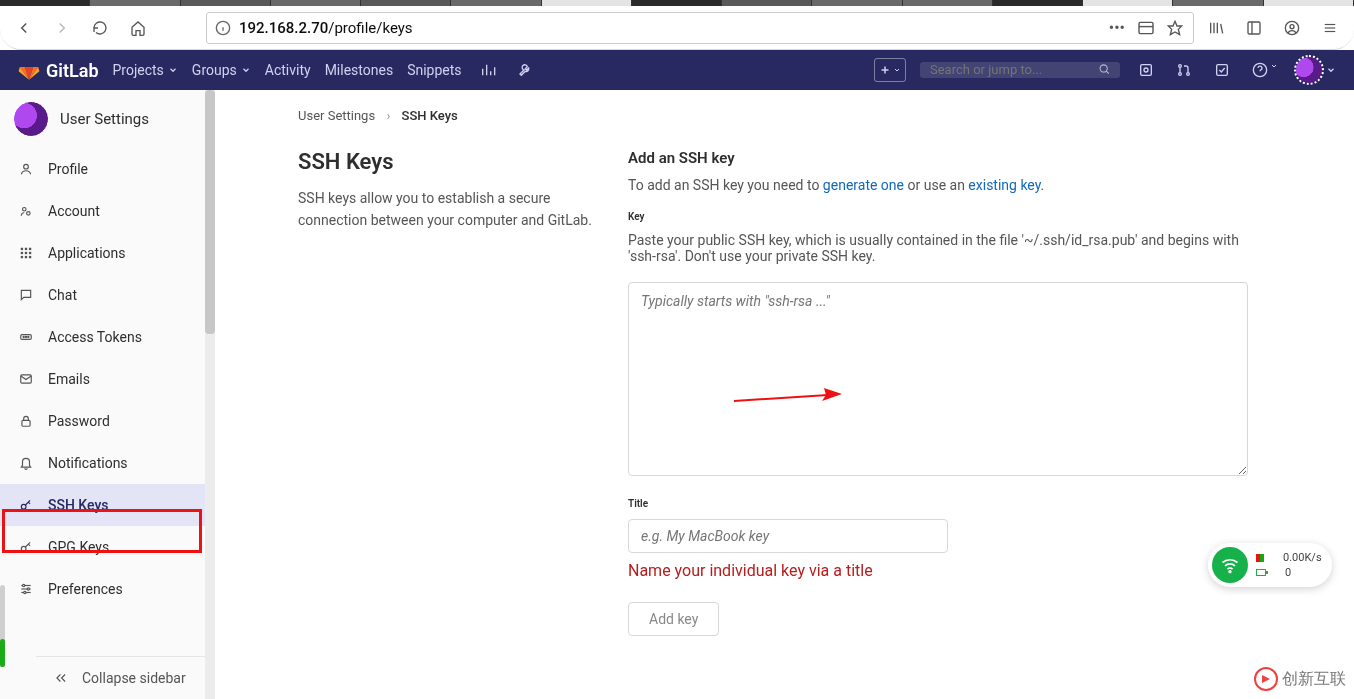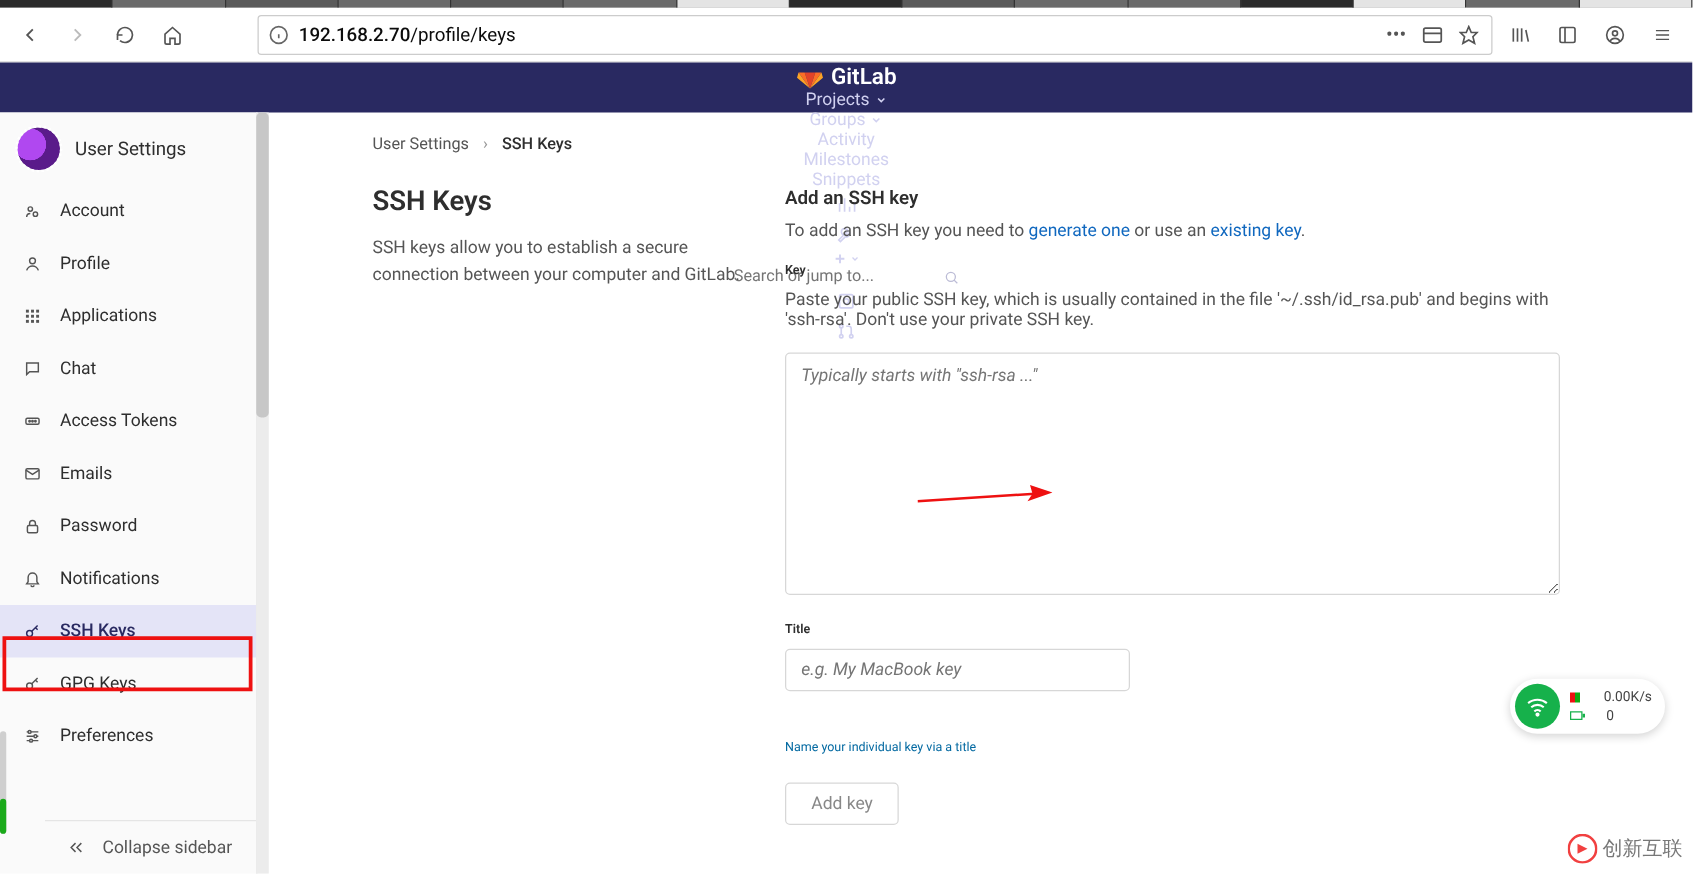--- a/index.html
+++ b/index.html
@@ -5,40 +5,40 @@
 * { box-sizing: border-box; margin: 0; padding: 0; font-family: -apple-system, BlinkMacSystemFont, "Segoe UI", Roboto, sans-serif; }
 body { width: 1354px; height: 699px; overflow: hidden; background: #fff; position: relative; }
 
 
 .tabbar { height: 6px; display: flex; background: #404040; }
 .tabbar .tab { flex: 1; background: #6a6a6a; border-right: 1px solid #333; }
 .tabbar .tab.dark { background: #2b2b2b; }
 .tabbar .tab.mid  { background: #5a5a5a; }
 .tabbar .tab.light{ background: #e4e4e4; }
 
-.toolbar { height: 44px; background: #fff; display: flex; align-items: center; gap: 6px; padding: 0 8px; border-bottom: 1px solid #d7d7d7; }
+.toolbar { height: 44px; background: #fff; display: flex; align-items: center; gap: 6px; padding: 0 8px; border-bottom: 1px solid #d7d7d7; border-radius: 21px; }
 .tbtn { width: 32px; height: 32px; border: none; background: none; display:flex; align-items:center; justify-content:center; color:#555; border-radius:4px;}
 .tbtn.dis { color:#bbb; }
 .urlbar { flex: 1; height: 32px; border: 1px solid #ccc; border-radius: 3px; display:flex; align-items:center; padding: 0 8px; gap:8px; min-width: 0;}
 .urlbar .lock { color:#666; display:flex; align-items:center; justify-content:center; }
 .urlbar .url  { flex:1; font-size:15px; color:#0c0c0c; }
 .urlbar .url b { font-weight: 500; }
 .urlbar .icn  { color:#555; display:flex; padding:2px; }
 .searchbox { width: 240px; height: 32px; border: 1px solid #ccc; border-radius:3px; display:flex; align-items:center; padding:0 8px; gap:8px;}
 .searchbox input { border:none; outline:none; font-size:14px; width:100%; color:#777; }
 .searchbox .mag { color:#888; }
 
 
-.navbar { height: 40px; background: #292961; display:flex; align-items:center; padding: 0 18px; color:#d1d1f0; font-size:14px;flex-direction:column;}
+.navbar { height: 40px; background: #292961; display:flex; align-items:center; padding: 0 18px; gap: 14px; color:#d1d1f0; font-size:14px;}
 .logo   { display:flex; align-items:center; gap:6px; font-weight:600; color:#fff; font-size:18px;}
 .logo svg { width:22px; height:22px;}
 .navitem{ display:flex; align-items:center; gap:4px; cursor:pointer; }
 .navbar .spacer { flex:1; }
 .plusbox{ width:32px; height:24px; border:1px solid rgba(255,255,255,.4); border-radius:3px; display:flex; align-items:center; justify-content:center; gap:2px;}
-.navsearch{ width: 200px; height:16px; background:rgba(255,255,255,.12); border-radius:3px; display:flex; align-items:center; padding:0 10px; gap:8px;}
+.navsearch{ width: 200px; height:16px; background:rgba(255,255,255,.12); border-radius:3px; display:flex; align-items:flex-start; padding:0 10px; gap:8px;}
 .navsearch input{ background:none; border:none; outline:none; color:#bcbcd6; font-size:13px; width:100%;}
 .navicon{ color:#d1d1f0; display:flex; padding:4px; cursor:pointer;}
 .avatar{ width:26px; height:26px; border-radius:50%; background: radial-gradient(circle at 30% 40%, #b048f0 0 40%, #5a1b8a 41% 100%); display:flex; align-items:center; justify-content:center; position:relative;}
 .avatar::after{ content:""; position:absolute; width:100%; height:100%; border-radius:50%; border:2px dotted #fff;}
 
 
 .page { display:flex; height: calc(699px - 6px - 44px - 40px); position:relative;}
 
 
 .sidebar { width:206px; background:#fafafa; border-right:1px solid #e5e5e5; display:flex; flex-direction:column; position:relative;}
@@ -68,22 +68,22 @@
 .cols { display:flex; gap: 24px;}
 .left { width: 306px;}
 .left h1{ font-size:22px; font-weight:600; color:#2e2e2e; margin-bottom:14px;}
 .left p { font-size:14px; color:#555; line-height:1.55;}
 .right{ flex:1; max-width: 640px;}
 .right h2{ font-size:15px; font-weight:600; color:#2e2e2e; margin-bottom:10px;}
 .right p { font-size:14px; color:#555; margin-bottom:18px;}
 .right a { color:#1068bf; text-decoration:none;}
 .lbl{ font-size:10px; font-weight:600; color:#2e2e2e; margin-bottom:10px;}
 textarea{ width:620px; height:194px; border:1px solid #d7d7d7; border-radius:4px; padding:10px 12px; font-size:14px; font-style:italic; color:#999; resize:both; outline:none; margin-bottom:18px;}
-.titlein{ width:276px; height:34px; border:1px solid #d7d7d7; border-radius:4px; padding:0 12px; font-size:14px; color:#999; outline:none; margin-bottom:8px; font-style:italic;}
-.hint{ font-size:10px; color:#0369a1; margin-bottom:22px;margin-top:32px;}
+.titlein{ width:320px; height:34px; border:1px solid #d7d7d7; border-radius:4px; padding:0 12px; font-size:14px; color:#999; outline:none; margin-bottom:8px; font-style:italic;}
+.hint{ font-size:16px; color:#b91c1c; margin-bottom:22px;}
 .addbtn{ padding:8px 20px; border:1px solid #d7d7d7; background:#fff; border-radius:4px; font-size:14px; color:#888; cursor:pointer;}
 
 
 .arrow{ position:absolute; left:528px; top:295px; pointer-events:none;}
 .arrow svg{ width:108px; height:24px;}
 
 
 .wifiwidget{ position:fixed; right:22px; bottom:112px; width:124px; height:44px; background:#fff; border-radius:22px; box-shadow:0 2px 8px rgba(0,0,0,.18); display:flex; align-items:center; padding:4px 10px 4px 4px; gap:8px;}
 .wifiwidget .bub{ width:36px; height:36px; background:#16b14b; border-radius:50%; display:flex; align-items:center; justify-content:center; color:#fff;}
 .wifiwidget .txt{ font-size:11px; display:flex; flex-direction:column; gap:2px; color:#444;}
@@ -295,35 +295,35 @@
 
   <div class="sidebar">
     <div class="sbhead">
       <div class="avatar"></div>
       <span>User Settings</span>
     </div>
     <div class="sblist">
       <div class="sbitem">
           <span class="icn">
             <svg width="14" height="14" viewBox="0 0 24 24" fill="none" stroke="currentColor" stroke-width="2">
+              <circle cx="12" cy="8" r="4"></circle>
+              <path d="M4 21c1-4 5-6 8-6s7 2 8 6"></path>
+            </svg>
+          </span>
+          <span>Profile</span>
+        </div>
+      <div class="sbitem">
+          <span class="icn">
+            <svg width="14" height="14" viewBox="0 0 24 24" fill="none" stroke="currentColor" stroke-width="2">
               <circle cx="9" cy="9" r="3"></circle>
               <circle cx="16" cy="16" r="3"></circle>
               <path d="M4 20c0-3 2-5 5-5"></path>
             </svg>
           </span>
           <span>Account</span>
-        </div>
-      <div class="sbitem">
-          <span class="icn">
-            <svg width="14" height="14" viewBox="0 0 24 24" fill="none" stroke="currentColor" stroke-width="2">
-              <circle cx="12" cy="8" r="4"></circle>
-              <path d="M4 21c1-4 5-6 8-6s7 2 8 6"></path>
-            </svg>
-          </span>
-          <span>Profile</span>
         </div>
       <div class="sbitem">
           <span class="icn">
             <svg width="14" height="14" viewBox="0 0 24 24" fill="currentColor">
               <rect x="3" y="3" width="4" height="4"></rect>
               <rect x="10" y="3" width="4" height="4"></rect>
               <rect x="17" y="3" width="4" height="4"></rect>
               <rect x="3" y="10" width="4" height="4"></rect>
               <rect x="10" y="10" width="4" height="4"></rect>
               <rect x="17" y="10" width="4" height="4"></rect>

